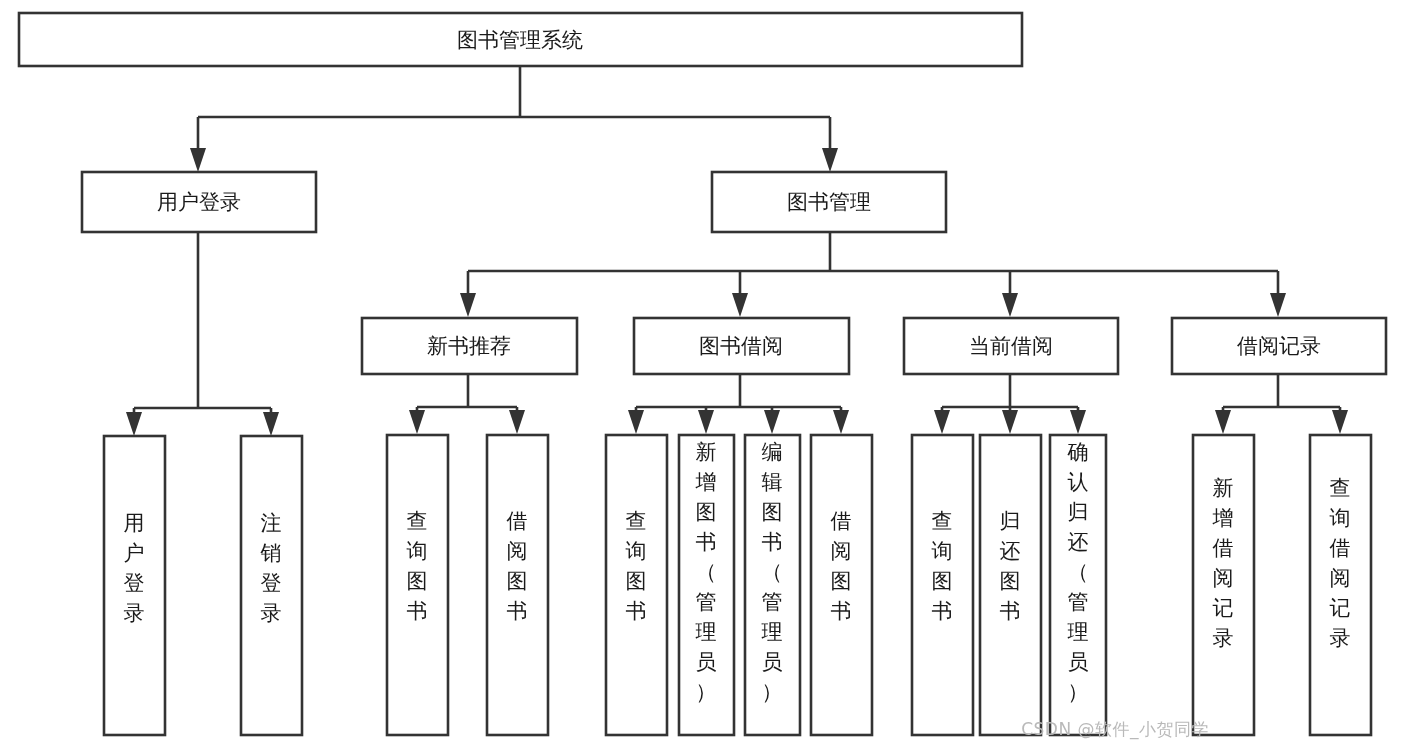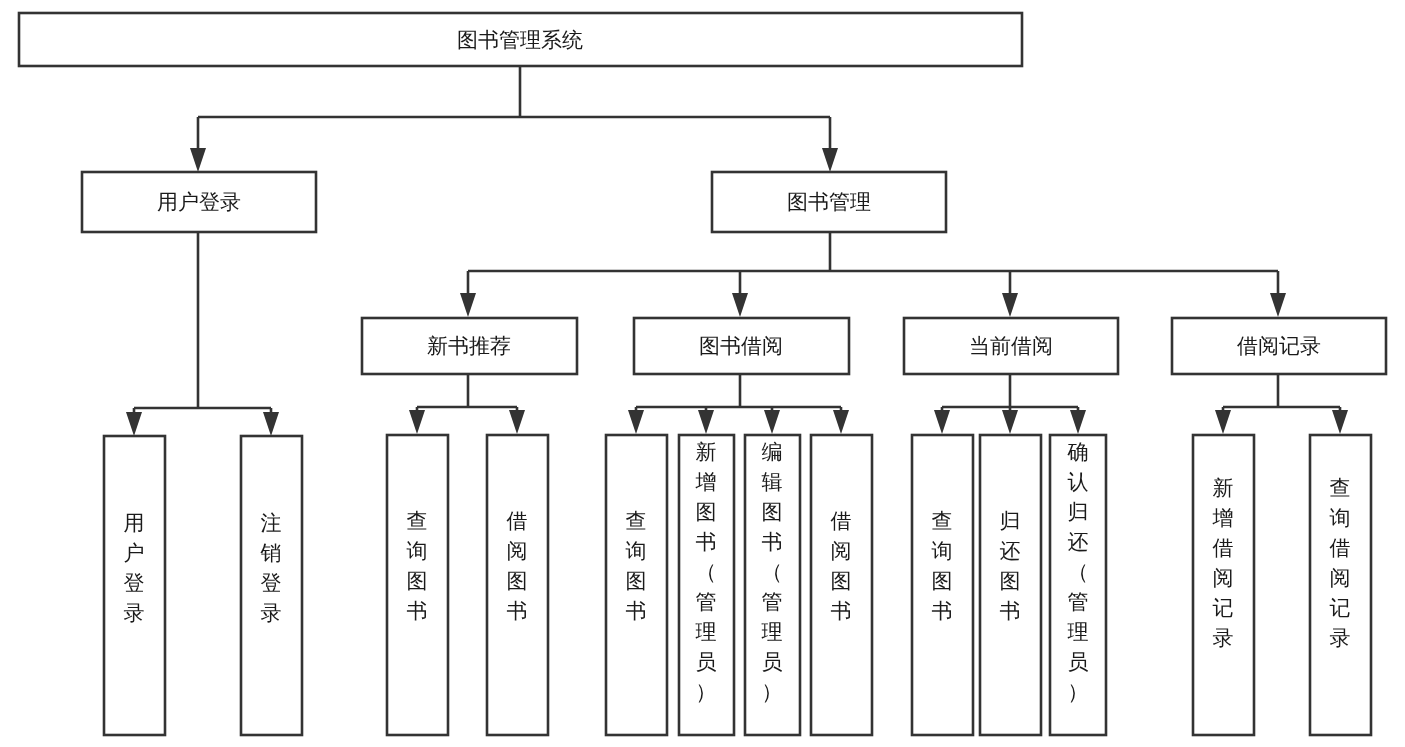--- a/index.html
+++ b/index.html
@@ -233,13 +233,14 @@
       <rect class="node-box" x="1193" y="435" width="61" height="300"></rect>
       <text class="node-label-vertical" x="1223" y="495"><tspan x="1223" dy="0">新</tspan><tspan x="1223" dy="30">增</tspan><tspan x="1223" dy="30">借</tspan><tspan x="1223" dy="30">阅</tspan><tspan x="1223" dy="30">记</tspan><tspan x="1223" dy="30">录</tspan></text>
     </g>
     <g>
       <rect class="node-box" x="1310" y="435" width="61" height="300"></rect>
       <text class="node-label-vertical" x="1340" y="495"><tspan x="1340" dy="0">查</tspan><tspan x="1340" dy="30">询</tspan><tspan x="1340" dy="30">借</tspan><tspan x="1340" dy="30">阅</tspan><tspan x="1340" dy="30">记</tspan><tspan x="1340" dy="30">录</tspan></text>
     </g>
 
   </svg>
 
+  <div class="watermark">CSDN @软件_小贺同学</div>
 </div>
 
 </body></html>

